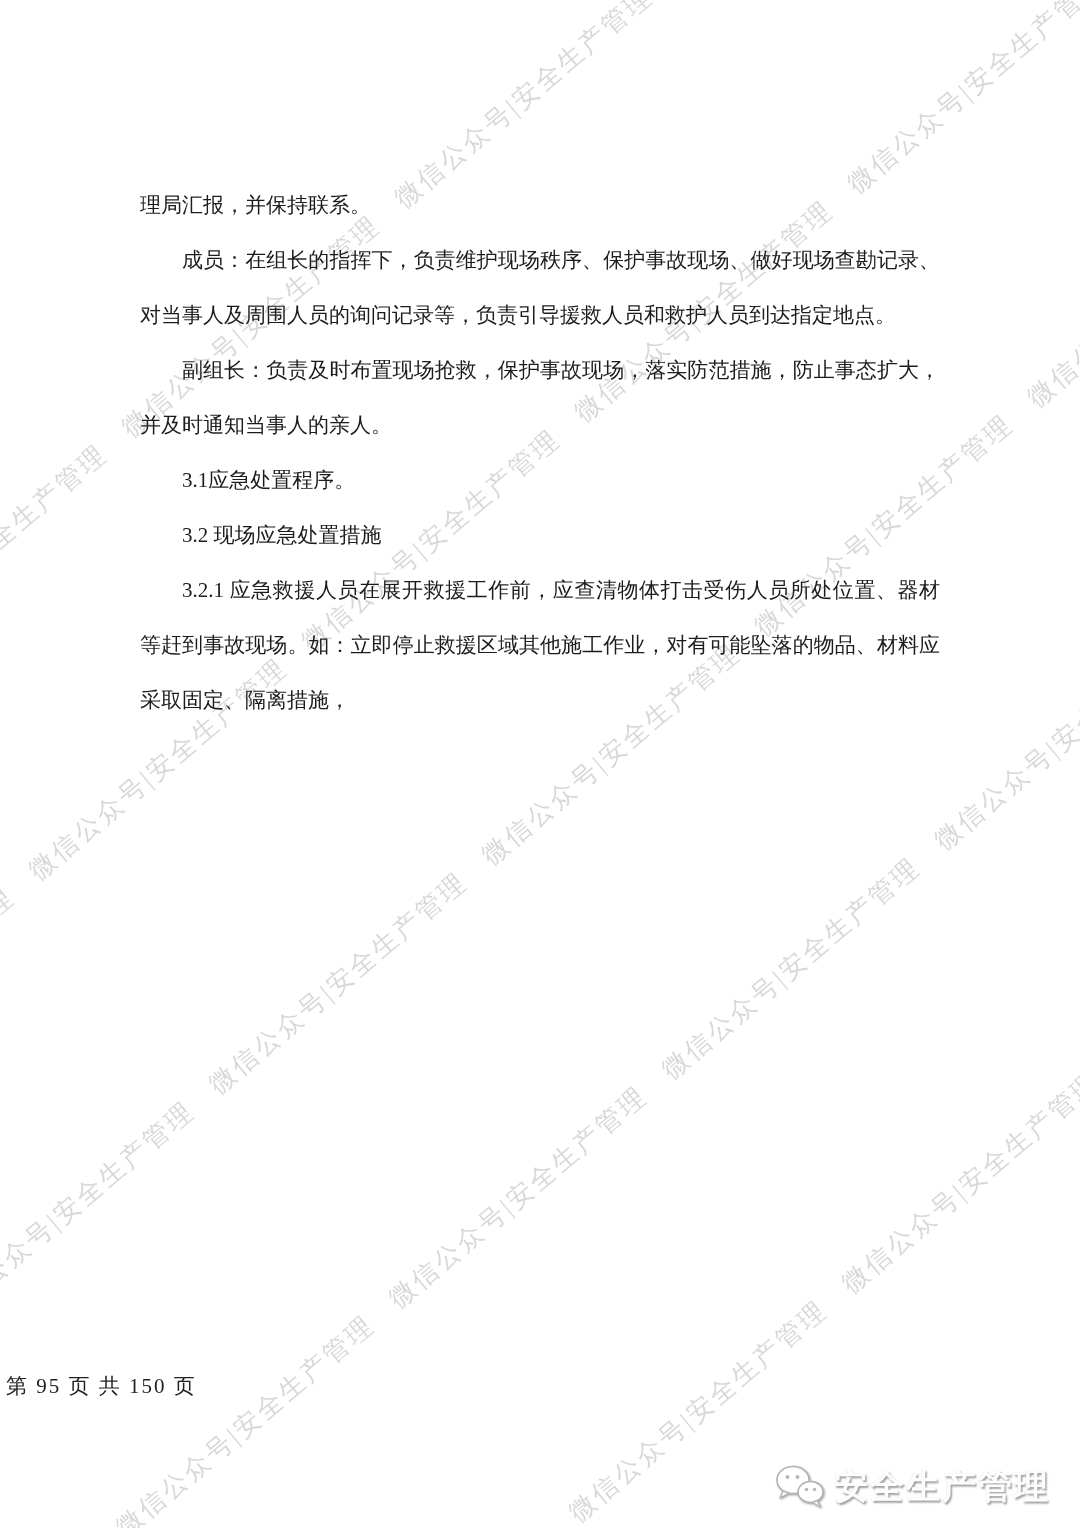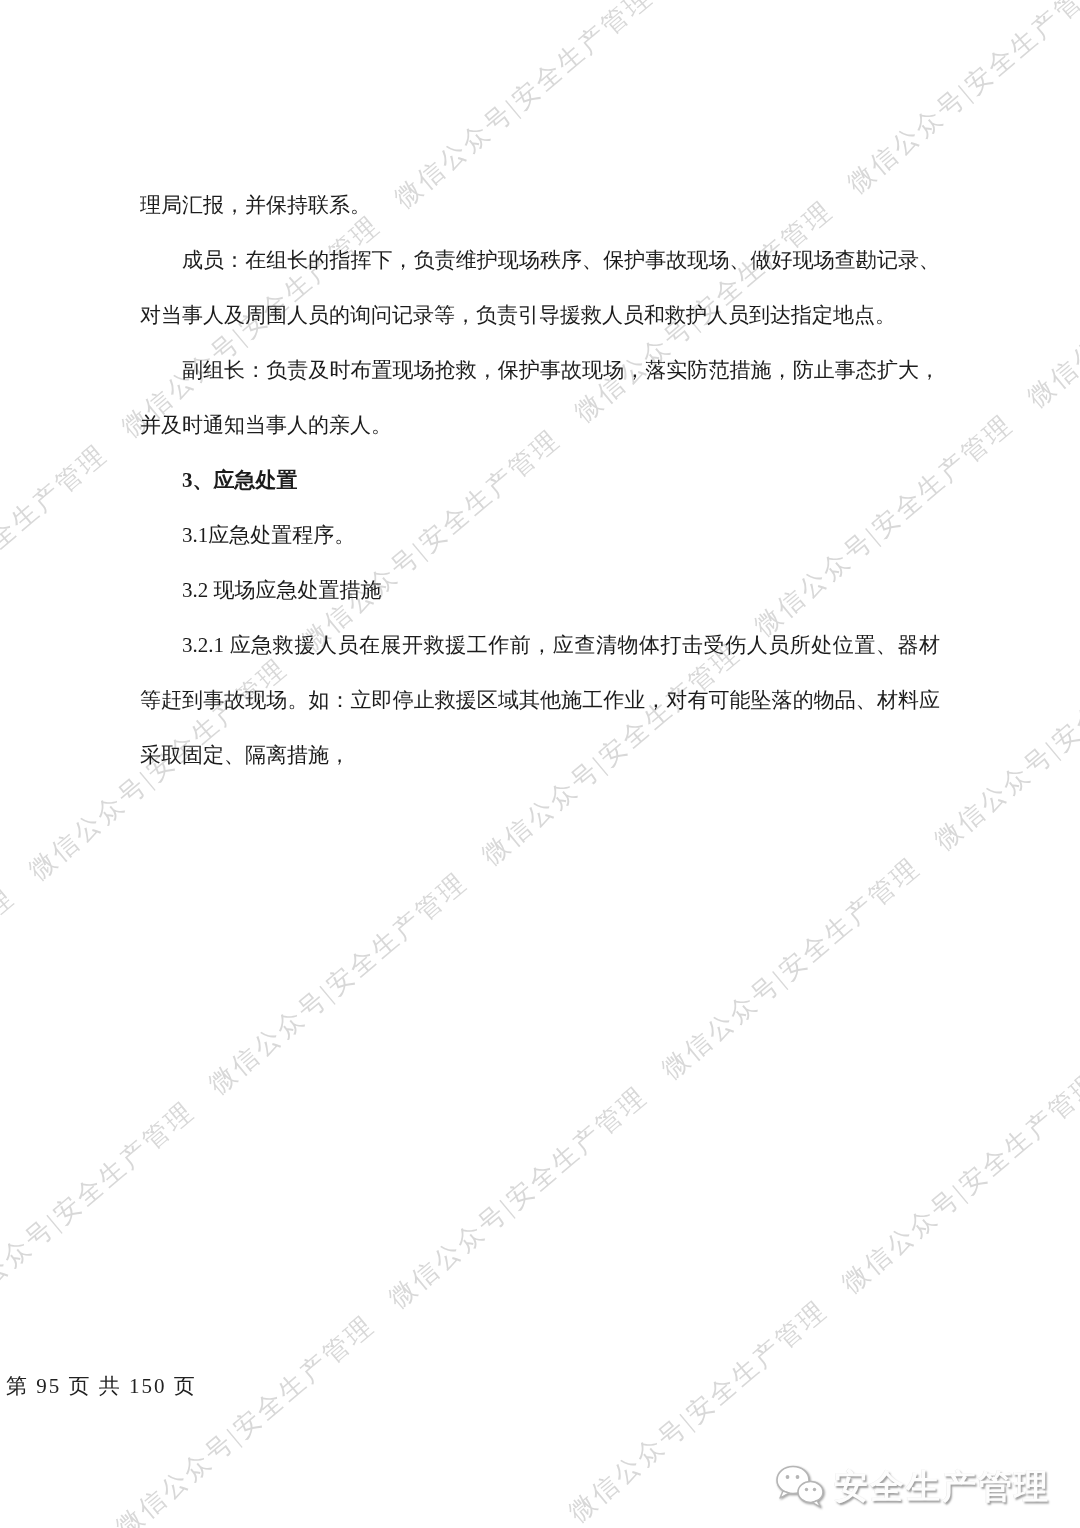--- a/index.html
+++ b/index.html
@@ -94,21 +94,20 @@
       <div class="wm-line" style="top: 1086px; left: -240px;">微信公众号|安全生产管理　微信公众号|安全生产管理　微信公众号|安全生产管理　微信公众号|安全生产管理　微信公众号|安全生产管理　微信公众号|安全生产管理　微信公众号|安全生产管理　微信公众号|安全生产管理　</div>
       <div class="wm-line" style="top: 1300px; left: -60px;">微信公众号|安全生产管理　微信公众号|安全生产管理　微信公众号|安全生产管理　微信公众号|安全生产管理　微信公众号|安全生产管理　微信公众号|安全生产管理　微信公众号|安全生产管理　微信公众号|安全生产管理　</div>
       <div class="wm-line" style="top: 1514px; left: 120px;">微信公众号|安全生产管理　微信公众号|安全生产管理　微信公众号|安全生产管理　微信公众号|安全生产管理　微信公众号|安全生产管理　微信公众号|安全生产管理　微信公众号|安全生产管理　微信公众号|安全生产管理　</div>
       <div class="wm-line" style="top: 1728px; left: 300px;">微信公众号|安全生产管理　微信公众号|安全生产管理　微信公众号|安全生产管理　微信公众号|安全生产管理　微信公众号|安全生产管理　微信公众号|安全生产管理　微信公众号|安全生产管理　微信公众号|安全生产管理　</div>
     </div>
 
   <div class="content">
     <div class="para no-indent">理局汇报，并保持联系。</div>
     <div class="para">成员：在组长的指挥下，负责维护现场秩序、保护事故现场、做好现场查勘记录、对当事人及周围人员的询问记录等，负责引导援救人员和救护人员到达指定地点。</div>
     <div class="para">副组长：负责及时布置现场抢救，保护事故现场，落实防范措施，防止事态扩大，并及时通知当事人的亲人。</div>
-    <div class="para bold">3、应急处置</div>
     <div class="para">3.1应急处置程序。</div>
     <div class="para">3.2 现场应急处置措施</div>
     <div class="para">3.2.1 应急救援人员在展开救援工作前，应查清物体打击受伤人员所处位置、器材等赶到事故现场。如：立即停止救援区域其他施工作业，对有可能坠落的物品、材料应采取固定、隔离措施，</div>
   </div>
 
   <div class="page-footer">
     <span>第 95 页 共 150 页</span>
   </div>
 
   <div class="brand-badge">

